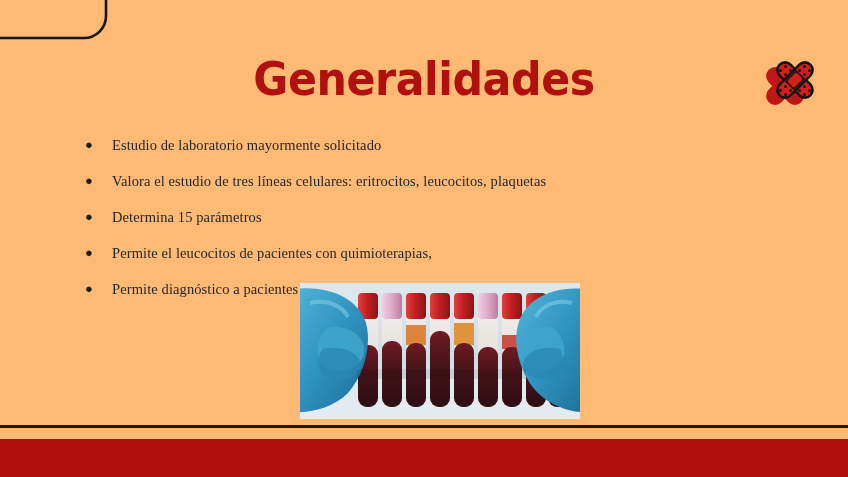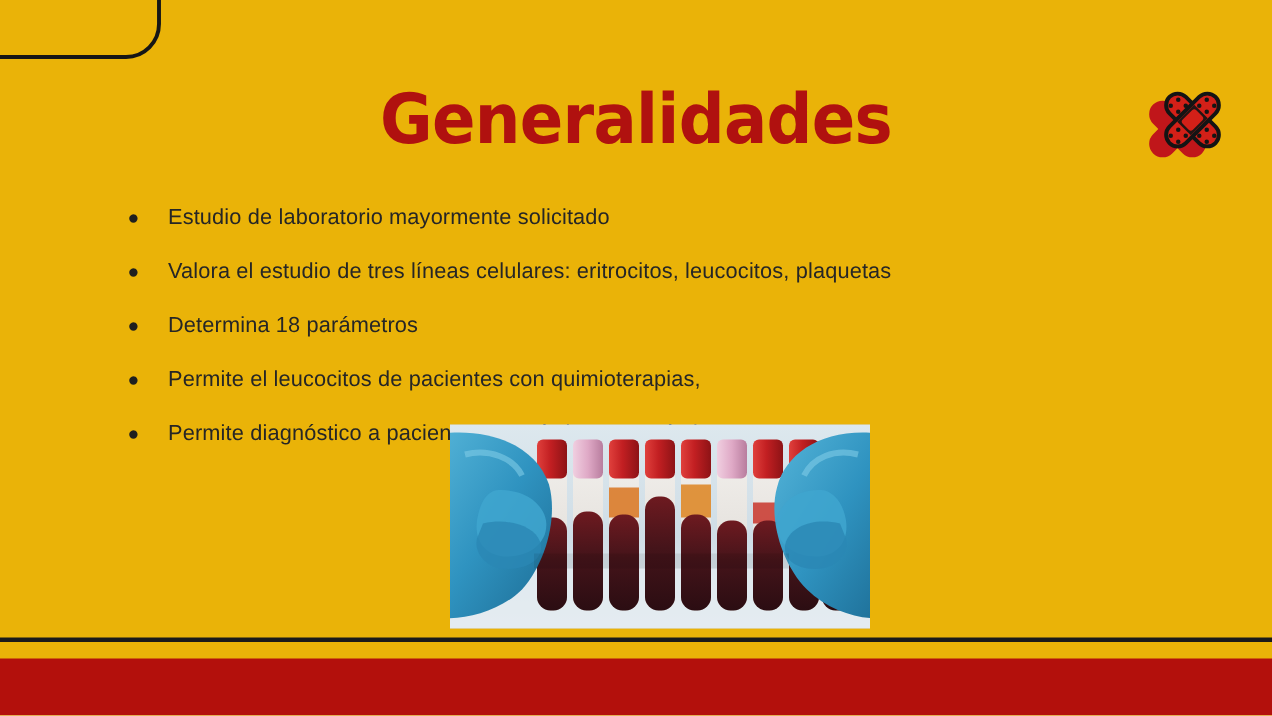--- a/index.html
+++ b/index.html
@@ -10,21 +10,21 @@
     width: 848px;
     height: 477px;
     background: #efefef;
     font-family: "Liberation Sans", sans-serif;
     overflow: hidden;
   }
   .slide {
     position: relative;
     width: 848px;
     height: 477px;
-    background: #eab308;
+    background: #fdba74;
     overflow: hidden;
   }
 
   
   .corner-rule {
     position: absolute;
     left: 0;
     top: -2px;
     width: 110px;
     height: 42px;
@@ -82,21 +82,21 @@
     color: #1f1f1f;
     font-size: 13px;
     line-height: 36px;
     text-align: left;
     padding-left: 3px;
     box-sizing: border-box;
   }
   .bullet-text {
     flex: 1 1 auto;
     color: #262626;
-    font-family: Liberation Sans, sans-serif;
+    font-family: Liberation Serif, serif;
     font-size: 14.5px;
     line-height: 36px;
     white-space: nowrap;
     letter-spacing: 0.1px;
   }
 
   
   .photo {
     position: absolute;
     left: 300px;
@@ -182,21 +182,21 @@
     <li class="bullet">
       <span class="bullet-dot">●</span>
       <span class="bullet-text">Estudio de laboratorio mayormente solicitado</span>
     </li>
     <li class="bullet">
       <span class="bullet-dot">●</span>
       <span class="bullet-text">Valora el estudio de tres líneas celulares: eritrocitos, leucocitos, plaquetas</span>
     </li>
     <li class="bullet">
       <span class="bullet-dot">●</span>
-      <span class="bullet-text">Determina 18 parámetros</span>
+      <span class="bullet-text">Determina 15 parámetros</span>
     </li>
     <li class="bullet">
       <span class="bullet-dot">●</span>
       <span class="bullet-text">Permite el leucocitos de pacientes con quimioterapias,</span>
     </li>
     <li class="bullet">
       <span class="bullet-dot">●</span>
       <span class="bullet-text">Permite diagnóstico a pacientes con síndromes anémicos</span>
     </li>
   </ul>

